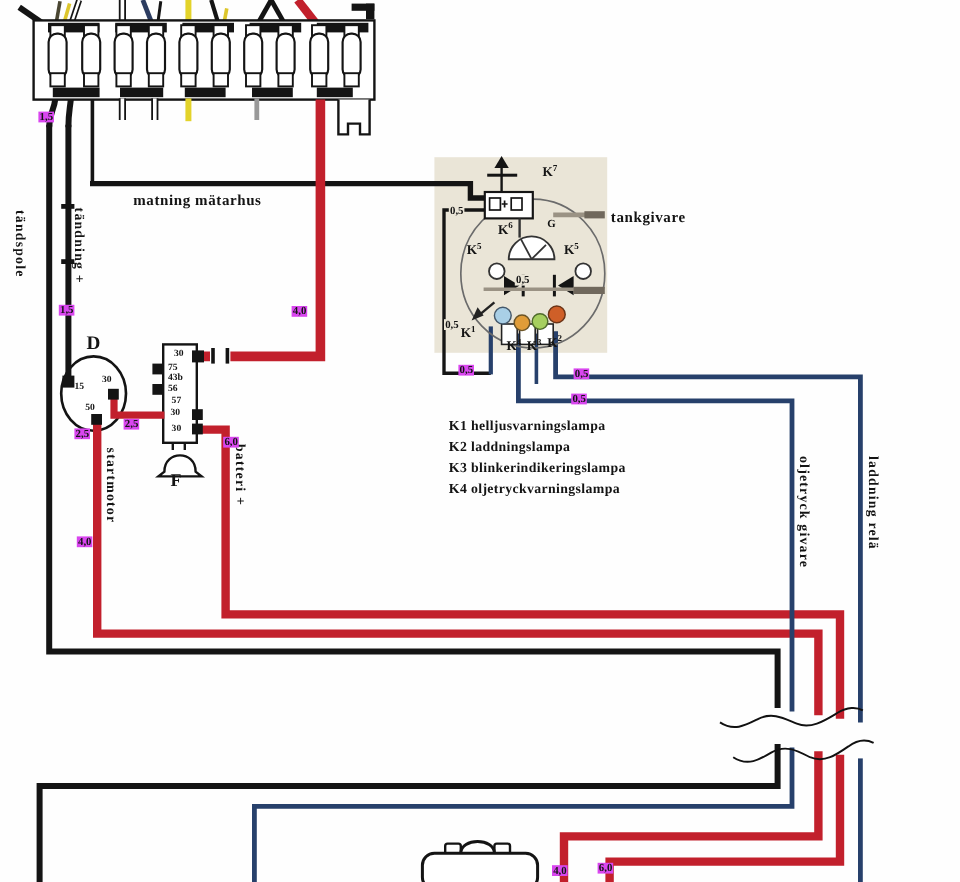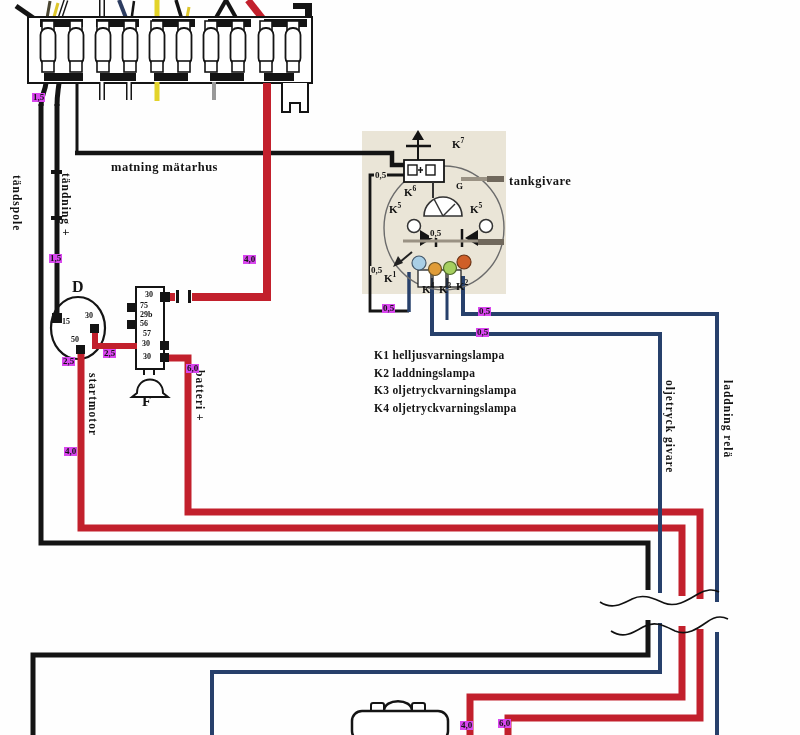--- a/index.html
+++ b/index.html
@@ -230,43 +230,43 @@
   <span class="lbl vt" style="left:86px;top:373px;">startmotor</span>
   <span class="lbl vt" style="left:193px;top:370px;">batteri +</span>
   <span class="lbl vt" style="left:663px;top:380px;">oljetryck givare</span>
   <span class="lbl vt" style="left:721px;top:380px;">laddning relä</span>
 
   <span class="lbl cap" style="left:72px;top:279px;">D</span>
   <span class="lbl cap2" style="left:142px;top:394px;">F</span>
 
   <span class="lbl term" style="left:145px;top:291px;">30</span>
   <span class="lbl term" style="left:140px;top:302px;">75</span>
-  <span class="lbl term" style="left:140px;top:311px;">29b</span>
+  <span class="lbl term" style="left:140px;top:311px;">43b</span>
   <span class="lbl term" style="left:140px;top:320px;">56</span>
   <span class="lbl term" style="left:143px;top:330px;">57</span>
   <span class="lbl term" style="left:142px;top:340px;">30</span>
   <span class="lbl term" style="left:143px;top:353px;">30</span>
 
   <span class="lbl term" style="left:62px;top:318px;">15</span>
   <span class="lbl term" style="left:85px;top:312px;">30</span>
   <span class="lbl term" style="left:71px;top:336px;">50</span>
 
   <span class="lbl kl" style="left:428px;top:139px;margin-left:24px;"><span>K</span><sup>7</sup></span>
-  <span class="lbl kl" style="left:404px;top:187px;"><span>K</span><sup>6</sup></span>
+  <span class="lbl kl" style="left:415px;top:187px;"><span>K</span><sup>6</sup></span>
   <span class="lbl kl" style="left:389px;top:204px;"><span>K</span><sup>5</sup></span>
   <span class="lbl kl" style="left:470px;top:204px;"><span>K</span><sup>5</sup></span>
   <span class="lbl gsym" style="left:456px;top:182px;">G</span>
   <span class="lbl kl" style="left:384px;top:273px;"><span>K</span><sup>1</sup></span>
   <span class="lbl kl" style="left:422px;top:284px;"><span>K</span><sup>4</sup></span>
   <span class="lbl kl" style="left:439px;top:284px;"><span>K</span><sup>3</sup></span>
   <span class="lbl kl" style="left:456px;top:281px;"><span>K</span><sup>2</sup></span>
 
   <span class="lbl leg" style="left:374px;top:350px;">K1 helljusvarningslampa</span>
   <span class="lbl leg" style="left:374px;top:368px;">K2 laddningslampa</span>
-  <span class="lbl leg" style="left:374px;top:385px;">K3 oljetryckvarningslampa</span>
+  <span class="lbl leg" style="left:374px;top:385px;">K3 blinkerindikeringslampa</span>
   <span class="lbl leg" style="left:374px;top:403px;">K4 oljetryckvarningslampa</span>
 
   <span class="lbl g" style="left:32px;top:93px;">1,5</span>
   <span class="lbl g" style="left:49px;top:254px;">1,5</span>
   <span class="lbl g" style="left:243px;top:255px;">4,0</span>
   <span class="lbl g" style="left:103px;top:349px;">2,5</span>
   <span class="lbl g" style="left:62px;top:357px;">2,5</span>
   <span class="lbl g" style="left:186px;top:364px;">6,0</span>
   <span class="lbl g" style="left:64px;top:447px;">4,0</span>
   <span class="lbl g beige" style="left:374px;top:171px;">0,5</span>

